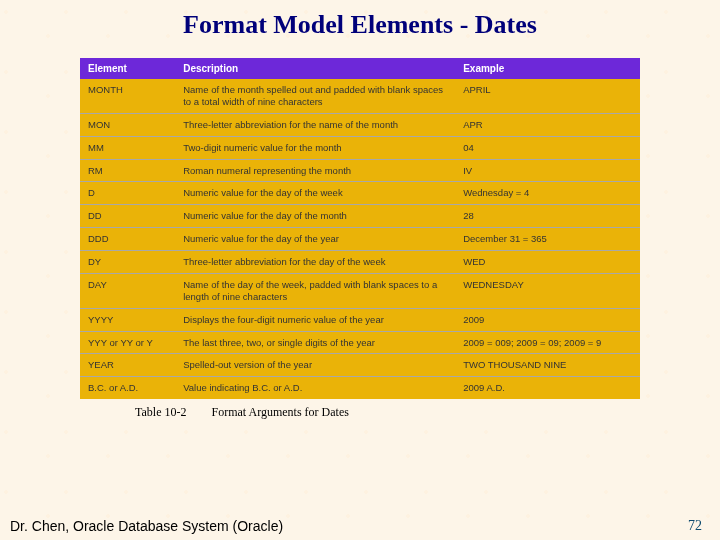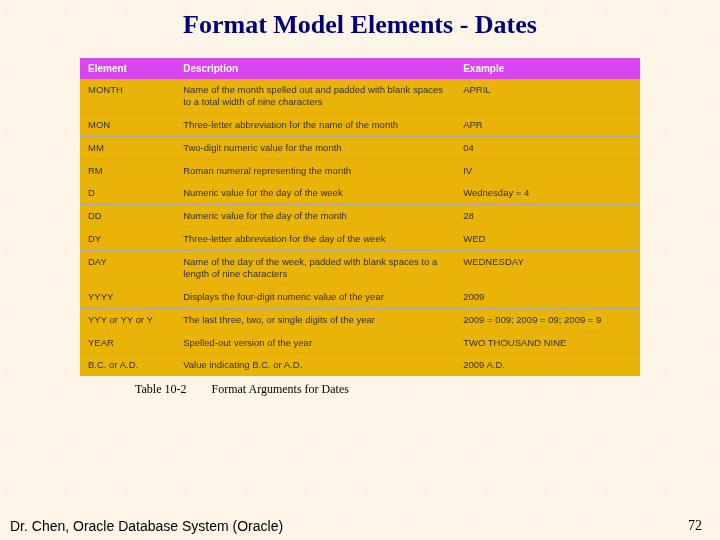--- a/index.html
+++ b/index.html
@@ -28,21 +28,21 @@
     width: 560px;
   }
   table {
     width: 100%;
     border-collapse: collapse;
     font-family: Arial, Helvetica, sans-serif;
     font-size: 9.5px;
     color: #333;
   }
   thead th {
-    background: #d946ef;
+    background: #6d28d9;
     color: #fff;
     text-align: left;
     font-weight: bold;
     padding: 5px 8px;
     font-size: 10px;
   }
   tbody td {
     background: #eab308;
     padding: 5px 8px;
     vertical-align: top;
@@ -69,21 +69,21 @@
     font-size: 14px;
     font-family: Liberation Sans, sans-serif;
     color: #000;
   }
   .footer-right {
     position: absolute;
     right: 18px;
     bottom: 6px;
     font-size: 14px;
     font-family: "Times New Roman", Times, serif;
-    color: #000000;
+    color: #0c4a6e;
   }
 </style>
 </head>
 <body>
 
 <div class="title">Format Model Elements - Dates</div>
 
 <div class="table-wrap">
   <table>
     <colgroup>
@@ -123,20 +123,25 @@
           <td>D</td>
           <td>Numeric value for the day of the week</td>
           <td>Wednesday = 4</td>
         </tr>
         <tr>
           <td>DD</td>
           <td>Numeric value for the day of the month</td>
           <td>28</td>
         </tr>
         <tr>
+          <td>DDD</td>
+          <td>Numeric value for the day of the year</td>
+          <td>December 31 = 365</td>
+        </tr>
+        <tr>
           <td>DY</td>
           <td>Three-letter abbreviation for the day of the week</td>
           <td>WED</td>
         </tr>
         <tr>
           <td>DAY</td>
           <td>Name of the day of the week, padded with blank spaces to a length of nine characters</td>
           <td>WEDNESDAY</td>
         </tr>
         <tr>

